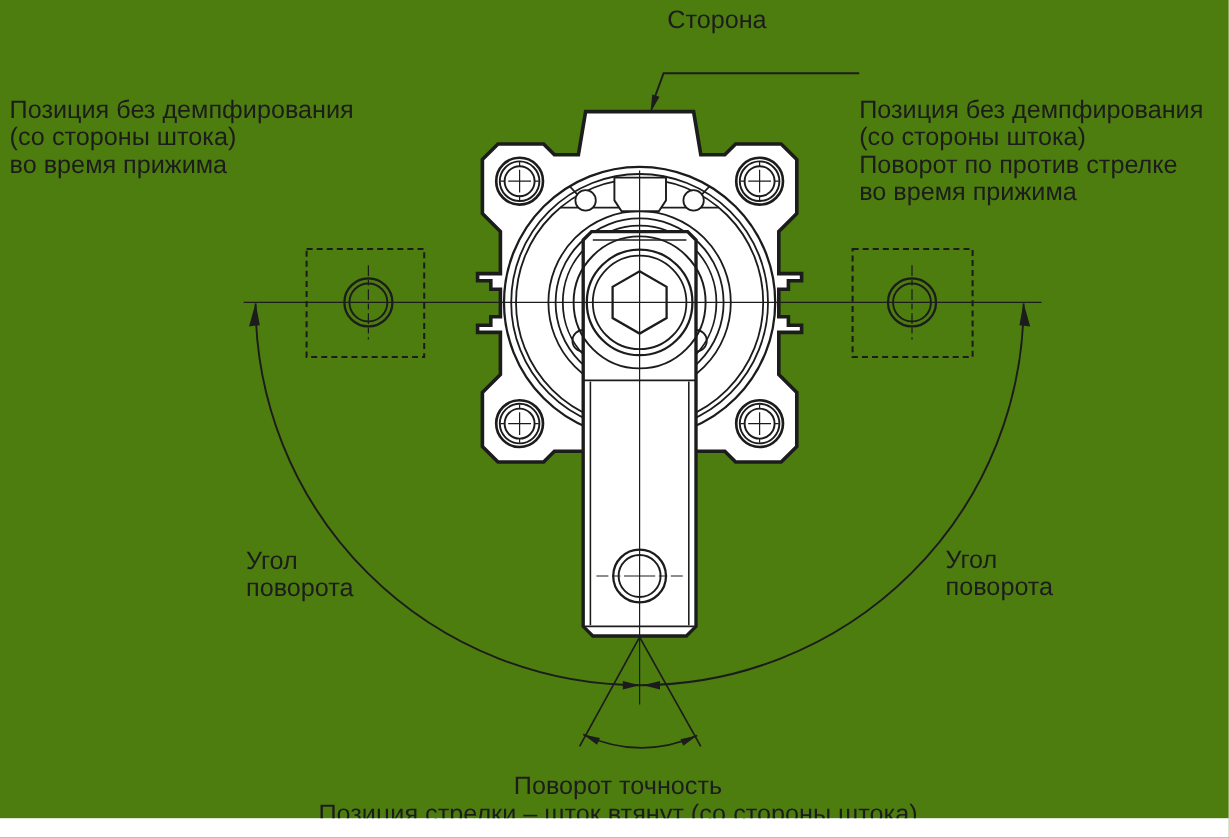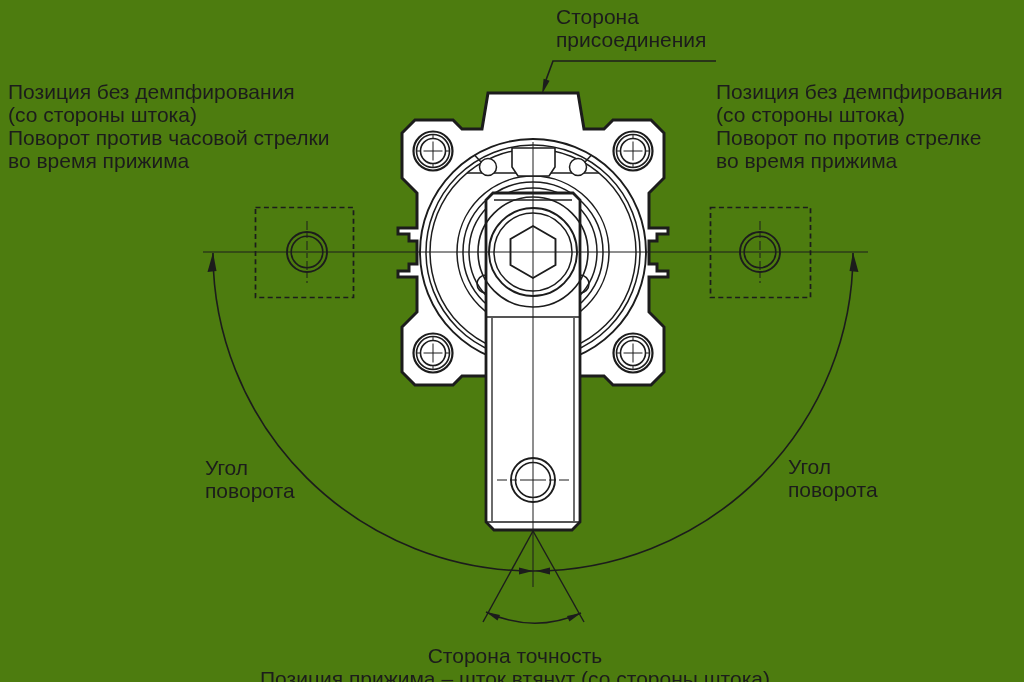--- a/index.html
+++ b/index.html
@@ -135,27 +135,25 @@
 
     <g stroke-width="1">
       <line x1="203" y1="252" x2="868" y2="252"></line>
       <line x1="533" y1="142" x2="533" y2="587"></line>
     </g>
   </g>
 </svg>
 
 <div class="note" style="left:556px;top:5px;">
   <div>Сторона</div>
-  <div>присоединения</div>
 </div>
 
 <div class="note" style="left:8px;top:80px;">
   <div>Позиция без демпфирования</div>
   <div>(со стороны штока)</div>
-  <div>Поворот против часовой стрелки</div>
   <div>во время прижима</div>
 </div>
 
 <div class="note" style="left:716px;top:80px;">
   <div>Позиция без демпфирования</div>
   <div>(со стороны штока)</div>
   <div>Поворот по против стрелке</div>
   <div>во время прижима</div>
 </div>
 
@@ -163,17 +161,17 @@
   <div>Угол</div>
   <div>поворота</div>
 </div>
 
 <div class="note" style="left:788px;top:455px;">
   <div>Угол</div>
   <div>поворота</div>
 </div>
 
 <div class="note center" style="left:85px;top:644px;width:860px;">
-  <div>Сторона точность</div>
-  <div>Позиция прижима – шток втянут (со стороны штока)</div>
+  <div>Поворот точность</div>
+  <div>Позиция стрелки – шток втянут (со стороны штока)</div>
 </div>
 
 </div>
 
 </body></html>

